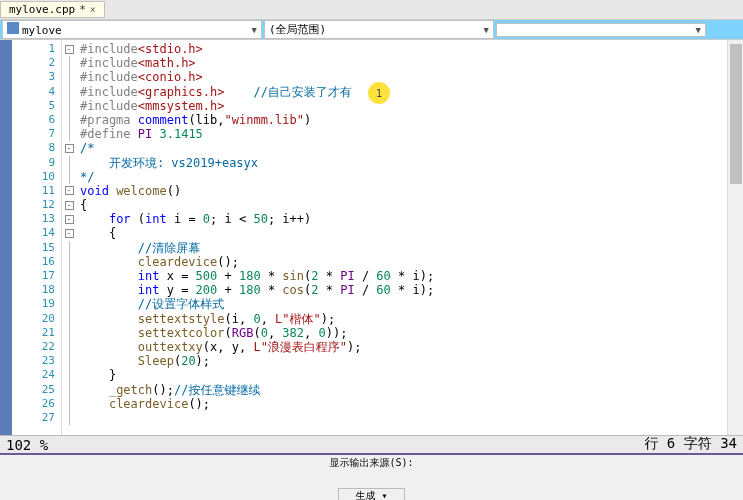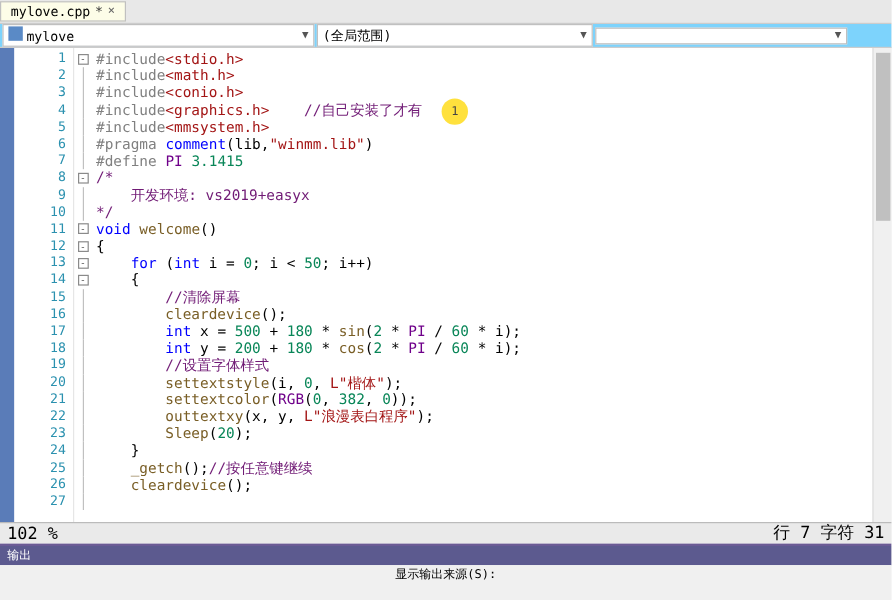--- a/index.html
+++ b/index.html
@@ -18,21 +18,21 @@
 .outline-col { width: 14px; background: #fff; display: flex; flex-direction: column; padding-top: 2px; }
 .outline-cell { height: 14.2px; display: flex; align-items: center; justify-content: center; position: relative; }
 .outline-box { width: 9px; height: 9px; border: 1px solid #8a8a8a; color: #555; font-size: 8px; line-height: 7px; text-align: center; }
 .outline-line { width: 1px; background: #c0c0c0; height: 100%; }
 .code { flex: 1; padding-top: 2px; padding-left: 4px; overflow: hidden; position: relative; }
 .code .line { height: 14.2px; line-height: 14.2px; white-space: pre; font-size: 12px; }
 .kw { color: #0000ff; }
 .pp { color: #808080; }
 .inc { color: #a31515; }
 .str { color: #a31515; }
-.cmt { color: #701a75; }
+.cmt { color: #0369a1; }
 .num { color: #098658; }
 .macro { color: #6f008a; }
 .fn { color: #795e26; }
 .marker { position: absolute; width: 22px; height: 22px; border-radius: 50%; background: #ffe13d; color: #444; font-size: 10px; display: flex; align-items: center; justify-content: center; }
 .scrollbar-v { position: absolute; right: 0; top: 40px; width: 16px; height: 395px; background: #f0f0f0; border-left: 1px solid #ddd; }
 .scrollbar-v .thumb { position: absolute; left: 2px; width: 12px; background: #c0c0c0; }
 .status-bar { height: 18px; background: #eaeaea; border-top: 1px solid #bbb; display: flex; align-items: flex-end; justify-content: space-between; font-size: 14px; padding: 0 6px; }
 .output-panel { height: 60px; background: #fff; border-top: 2px solid #6b5b95; font-size: 10px; }
 .output-title { background: #5c5a8f; color: #fff; padding: 1px 6px; font-size: 10px; }
 .output-toolbar { background: #f0f0f0; border-bottom: 1px solid #ccc; padding: 1px 4px; display: flex; align-items: center; gap: 18px; font-size: 10px; flex-direction: column; }
@@ -209,25 +209,24 @@
       <div class="line">    <span class="fn">cleardevice</span>();</div>
     </div>
 </div>
 
 <div class="scrollbar-v">
   <div class="thumb" style="top:4px; height:140px;"></div>
 </div>
 
 <div class="status-bar">
   <span>102 %</span>
-  <span>行 7   字符 31</span>
+  <span>行 6   字符 34</span>
 </div>
 
 <div class="output-panel">
-  <div class="output-title">输出</div>
   <div class="output-toolbar">
     <span>显示输出来源(S):</span>
     <span class="output-select"><span>生成</span> ▾</span>
     <span style="color:#999">|</span>
     <span class="out-icon" style="background:#ccc"></span>
     <span class="out-icon" style="background:#5a8ac6"></span>
     <span class="out-icon" style="background:#5a8ac6"></span>
     <span class="out-icon" style="background:#c66"></span>
     <span class="out-icon" style="background:#aaa"></span>
   </div>

